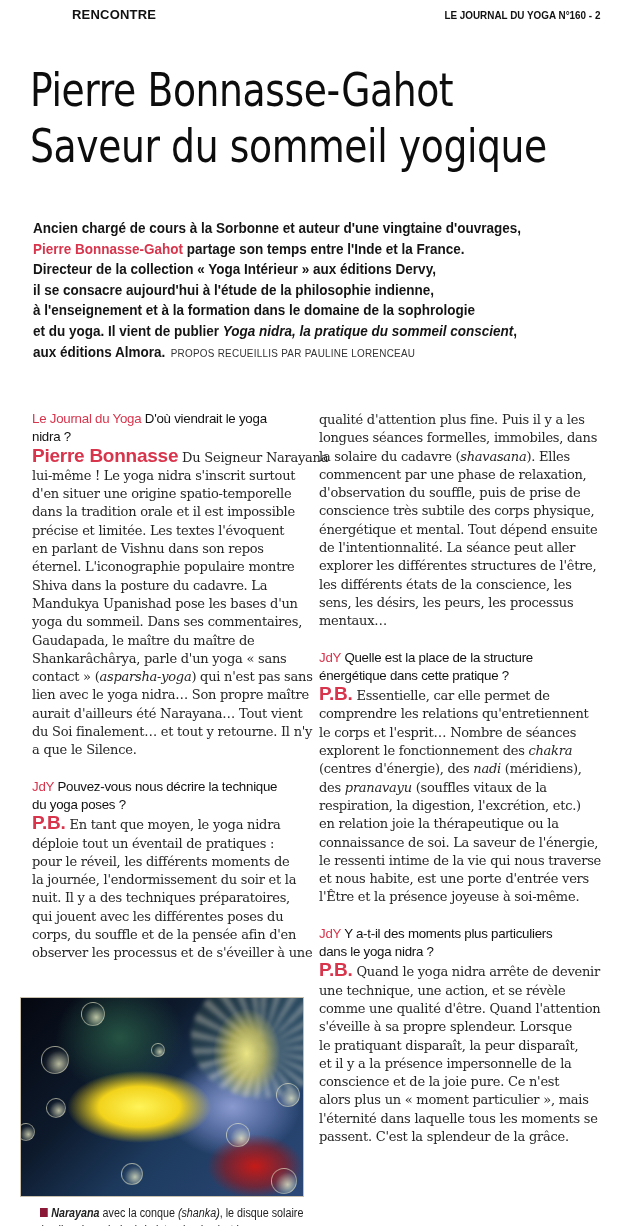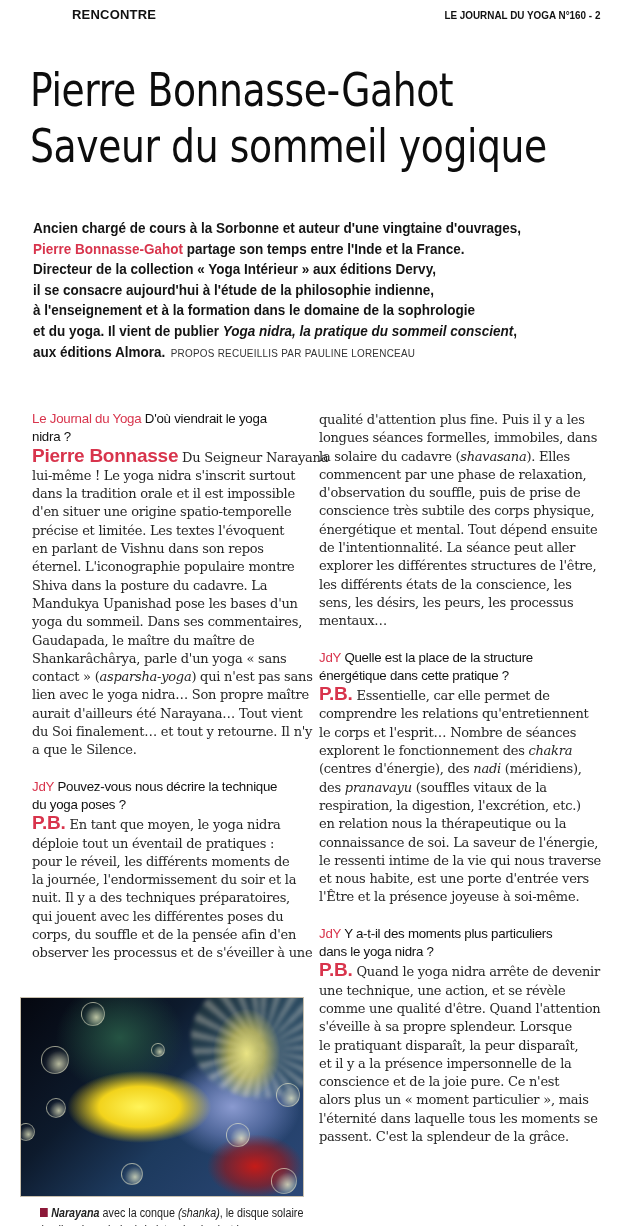--- a/index.html
+++ b/index.html
@@ -56,22 +56,22 @@
 </div>
 
 <div class="col col-left">
   <div class="q">
     <span class="line"><span class="jdy">Le Journal du Yoga</span><span> D'où viendrait le yoga</span></span>
     <span class="line">nidra ?</span>
   </div>
   <div class="a">
     <span class="line"><span class="who">Pierre Bonnasse</span><span> Du Seigneur Narayana</span></span>
     <span class="line">lui-même ! Le yoga nidra s'inscrit surtout</span>
+    <span class="line">d'en situer une origine spatio-temporelle</span>
     <span class="line">dans la tradition orale et il est impossible</span>
-    <span class="line">d'en situer une origine spatio-temporelle</span>
     <span class="line">précise et limitée. Les textes l'évoquent</span>
     <span class="line">en parlant de Vishnu dans son repos</span>
     <span class="line">éternel. L'iconographie populaire montre</span>
     <span class="line">Shiva dans la posture du cadavre. La</span>
     <span class="line">Mandukya Upanishad pose les bases d'un</span>
     <span class="line">yoga du sommeil. Dans ses commentaires,</span>
     <span class="line">Gaudapada, le maître du maître de</span>
     <span class="line">Shankarâchârya, parle d'un yoga « sans</span>
     <span class="line"><span>contact » (</span><em>asparsha-yoga</em><span>) qui n'est pas sans</span></span>
     <span class="line">lien avec le yoga nidra… Son propre maître</span>
@@ -135,21 +135,21 @@
     <span class="line">énergétique dans cette pratique ?</span>
   </div>
   <div class="a">
     <span class="line"><span class="who">P.B.</span><span> Essentielle, car elle permet de</span></span>
     <span class="line">comprendre les relations qu'entretiennent</span>
     <span class="line">le corps et l'esprit… Nombre de séances</span>
     <span class="line"><span>explorent le fonctionnement des </span><em>chakra</em></span>
     <span class="line"><span>(centres d'énergie), des </span><em>nadi</em><span> (méridiens),</span></span>
     <span class="line"><span>des </span><em>pranavayu</em><span> (souffles vitaux de la</span></span>
     <span class="line">respiration, la digestion, l'excrétion, etc.)</span>
-    <span class="line">en relation nous la thérapeutique ou la</span>
+    <span class="line">en relation joie la thérapeutique ou la</span>
     <span class="line">connaissance de soi. La saveur de l'énergie,</span>
     <span class="line">le ressenti intime de la vie qui nous traverse</span>
     <span class="line">et nous habite, est une porte d'entrée vers</span>
     <span class="line">l'Être et la présence joyeuse à soi-même.</span>
   </div>
   <div class="gap"></div>
   <div class="q">
     <span class="line"><span class="jdy">JdY</span><span> Y a-t-il des moments plus particuliers</span></span>
     <span class="line">dans le yoga nidra ?</span>
   </div>

